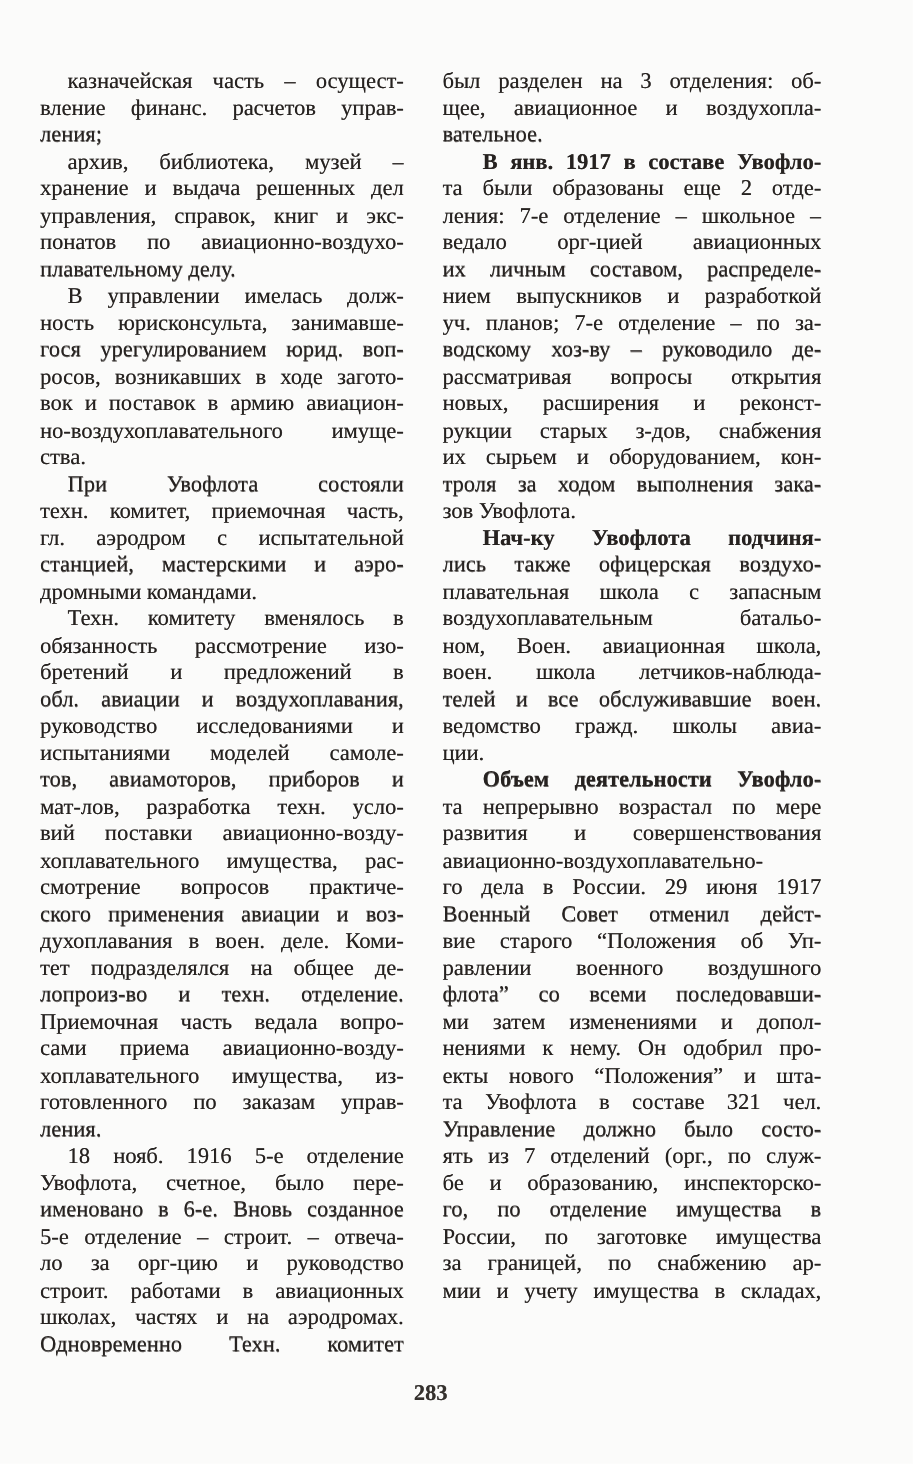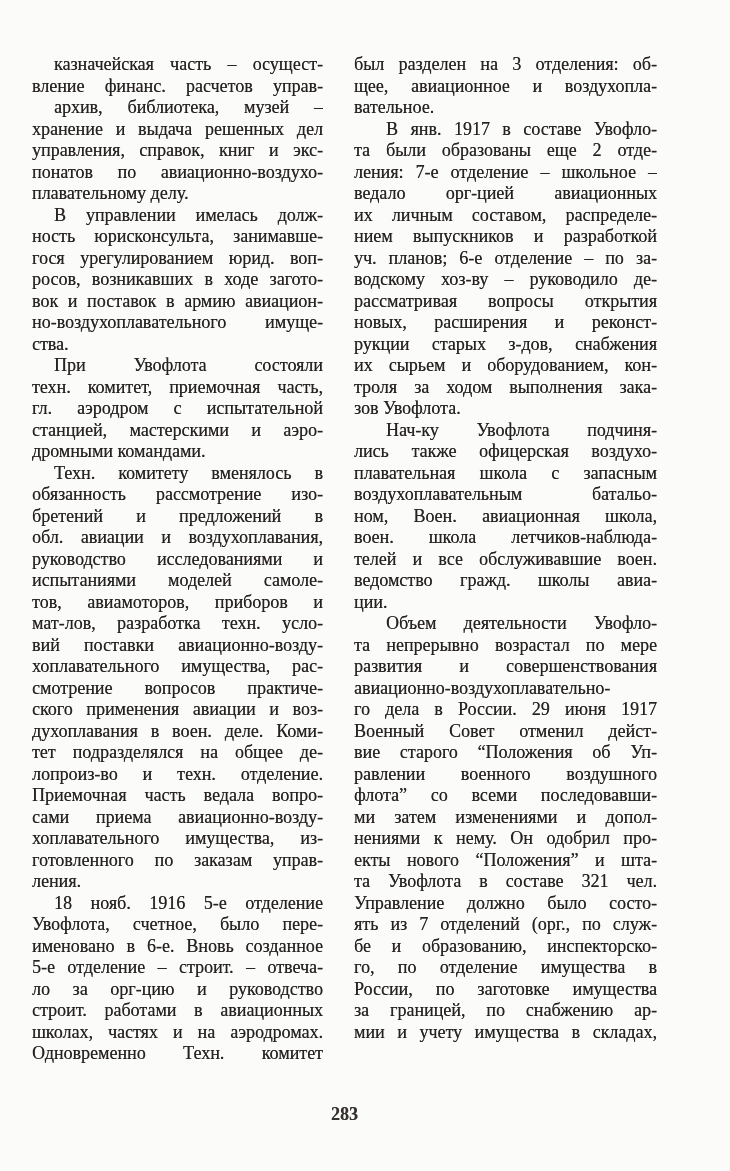--- a/index.html
+++ b/index.html
@@ -26,21 +26,21 @@
     font-size: 18px;
     line-height: 21.5px;
     height: 21.5px;
     text-align: justify;
     text-align-last: justify;
     overflow: hidden;
     text-shadow: 0.2px 0.2px 0.35px rgba(38,34,32,0.7);
   }
   .line.para-end { text-align-last: left; }
   .column-left  .line.indent { text-indent: 22px; }
-  .column-right .line.indent { text-indent: 32px; }
+  .column-right .line.indent { text-indent: 32px; font-weight: bold; }
 
   .page-number {
     position: absolute;
     top: 1103px;
     left: 32px;
     width: 625px;
     text-align: center;
     font-size: 18px;
     line-height: 22px;
     color: #35312e;
@@ -48,20 +48,21 @@
     font-weight: bold;
   }
 </style>
 </head>
 <body>
 
 <div class="page" style="background: rgb(251, 251, 250); color: rgb(38, 34, 32);">
   <div class="column column-left">
       <div class="line indent">казначейская часть – осущест-</div>
       <div class="line">вление финанс. расчетов управ-</div>
+      <div class="line para-end">ления;</div>
       <div class="line indent">архив, библиотека, музей –</div>
       <div class="line">хранение и выдача решенных дел</div>
       <div class="line">управления, справок, книг и экс-</div>
       <div class="line">понатов по авиационно-воздухо-</div>
       <div class="line para-end">плавательному делу.</div>
       <div class="line indent">В управлении имелась долж-</div>
       <div class="line">ность юрисконсульта, занимавше-</div>
       <div class="line">гося урегулированием юрид. воп-</div>
       <div class="line">росов, возникавших в ходе загото-</div>
       <div class="line">вок и поставок в армию авиацион-</div>
@@ -104,21 +105,21 @@
   <div class="column column-right">
       <div class="line">был разделен на 3 отделения: об-</div>
       <div class="line">щее, авиационное и воздухопла-</div>
       <div class="line para-end">вательное.</div>
       <div class="line indent">В янв. 1917 в составе Увофло-</div>
       <div class="line">та были образованы еще 2 отде-</div>
       <div class="line">ления: 7-е отделение – школьное –</div>
       <div class="line">ведало орг-цией авиационных</div>
       <div class="line">их личным составом, распределе-</div>
       <div class="line">нием выпускников и разработкой</div>
-      <div class="line">уч. планов; 6-е отделение – по за-</div>
+      <div class="line">уч. планов; 7-е отделение – по за-</div>
       <div class="line">водскому хоз-ву – руководило де-</div>
       <div class="line">рассматривая вопросы открытия</div>
       <div class="line">новых, расширения и реконст-</div>
       <div class="line">рукции старых з-дов, снабжения</div>
       <div class="line">их сырьем и оборудованием, кон-</div>
       <div class="line">троля за ходом выполнения зака-</div>
       <div class="line para-end">зов Увофлота.</div>
       <div class="line indent">Нач-ку Увофлота подчиня-</div>
       <div class="line">лись также офицерская воздухо-</div>
       <div class="line">плавательная школа с запасным</div>

